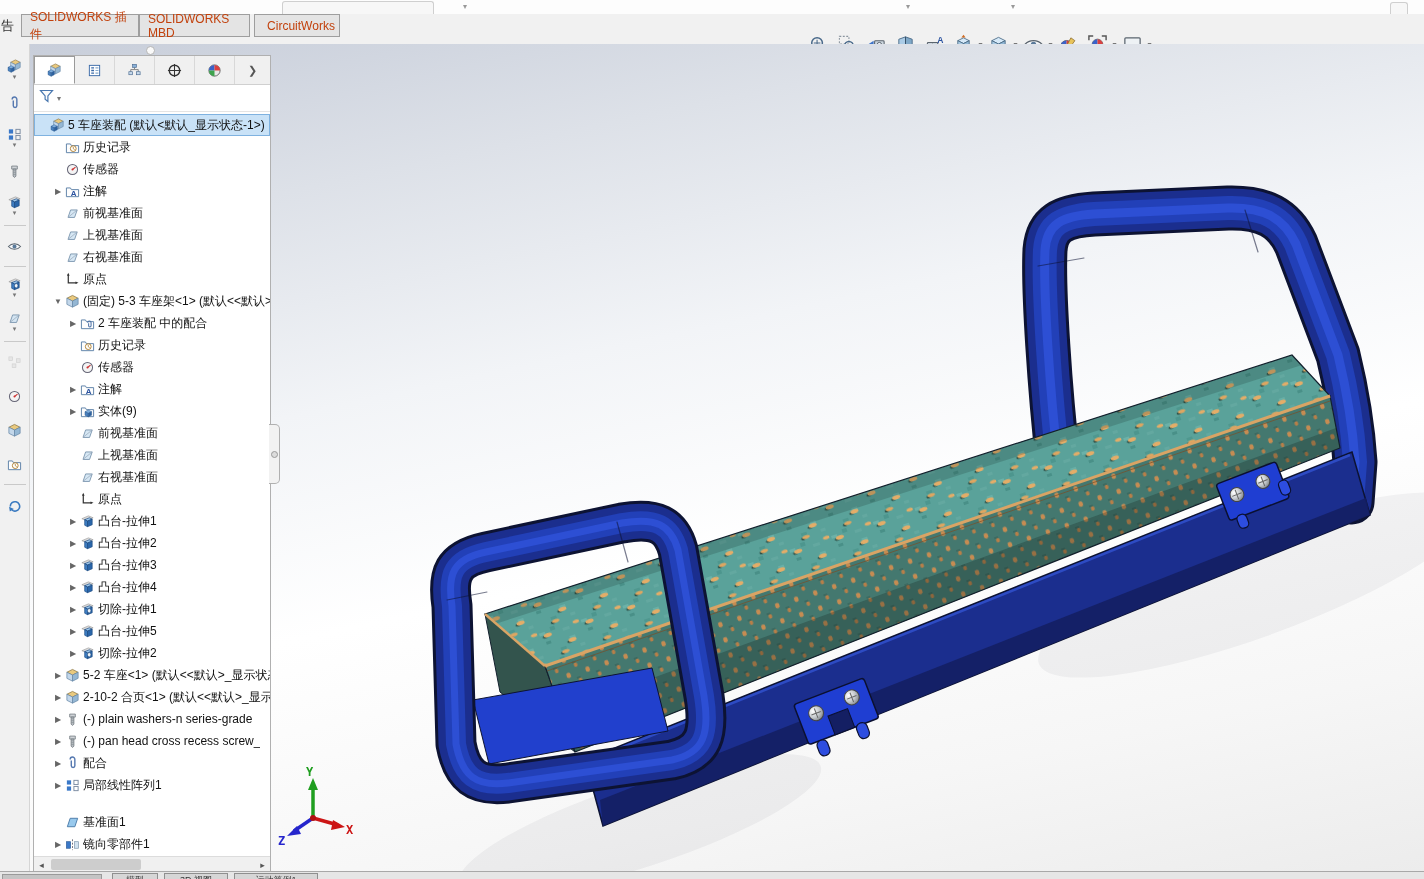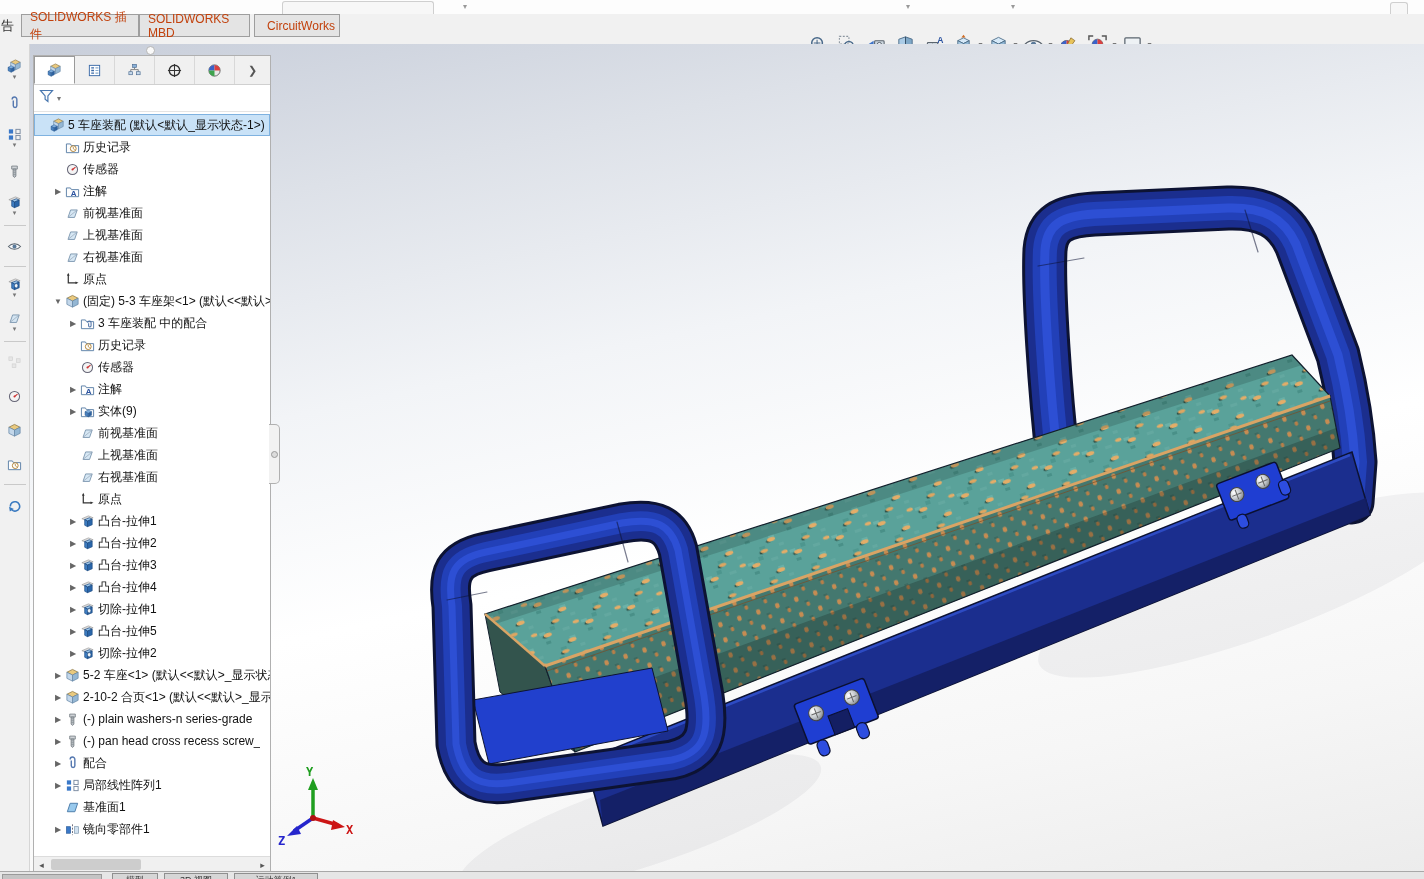--- a/index.html
+++ b/index.html
@@ -552,21 +552,21 @@
         <span class="tlabel">(固定) 5-3 车座架&lt;1&gt; (默认&lt;&lt;默认&gt;_显示状态-1&gt;)</span>
       </div>
       <div class="trow" style="padding-left: 32px;">
         <span class="arr">▶</span>
         <span class="ticon">
           <svg viewBox="0 0 16 16" width="15" height="15">
             <path d="M1.5,4.2 l4.3,0 1,1.8 7.7,0 0,7.5 -13,0 z" fill="#fdfdfd" stroke="#5b7fa6" stroke-width="1"></path>
             <path d="M8.2,7.2 a1.8,1.8 0 0 1 3.6,0 v3.2 a1.3,1.3 0 0 1 -2.6,0 v-2.6" fill="none" stroke="#4a6fa5" stroke-width="1.1"></path>
           </svg>
         </span>
-        <span class="tlabel">3 车座装配 中的配合</span>
+        <span class="tlabel">2 车座装配 中的配合</span>
       </div>
       <div class="trow" style="padding-left: 32px;">
         <span class="arr"></span>
         <span class="ticon">
           <svg viewBox="0 0 16 16" width="15" height="15">
             <path d="M1.5,4.2 l4.3,0 1,1.8 7.7,0 0,7.5 -13,0 z" fill="#fdfdfd" stroke="#5b7fa6" stroke-width="1"></path>
             <circle cx="8.8" cy="9.2" r="3.1" fill="#fff" stroke="#b08030" stroke-width="1"></circle>
             <path d="M8.8,7.3 v1.9 l1.5,1" stroke="#b08030" stroke-width=".9" fill="none"></path>
           </svg>
         </span>
@@ -792,21 +792,21 @@
         <span class="ticon">
           <svg viewBox="0 0 16 16" width="15" height="15">
             <rect x="2" y="2.5" width="4.5" height="4.5" fill="#3a78c8"></rect>
             <rect x="2" y="9" width="4.5" height="4.5" fill="#3a78c8"></rect>
             <rect x="9.5" y="2.5" width="4.5" height="4.5" fill="none" stroke="#7a8aa0"></rect>
             <rect x="9.5" y="9" width="4.5" height="4.5" fill="none" stroke="#7a8aa0"></rect>
           </svg>
         </span>
         <span class="tlabel">局部线性阵列1</span>
       </div>
-      <div class="trow" style="padding-left: 17px;">
+      <div class="trow" style="padding-left: 17px; margin-top: 15px;">
         <span class="arr"></span>
         <span class="ticon">
           <svg viewBox="0 0 16 16" width="15" height="15">
             <polygon points="2.5,12.5 5.5,3.5 13.5,3.5 10.5,12.5" fill="#8fc4ec" fill-opacity=".92" stroke="#4a7aa8" stroke-width="1"></polygon>
           </svg>
         </span>
         <span class="tlabel">基准面1</span>
       </div>
       <div class="trow" style="padding-left: 17px;">
         <span class="arr">▶</span>

